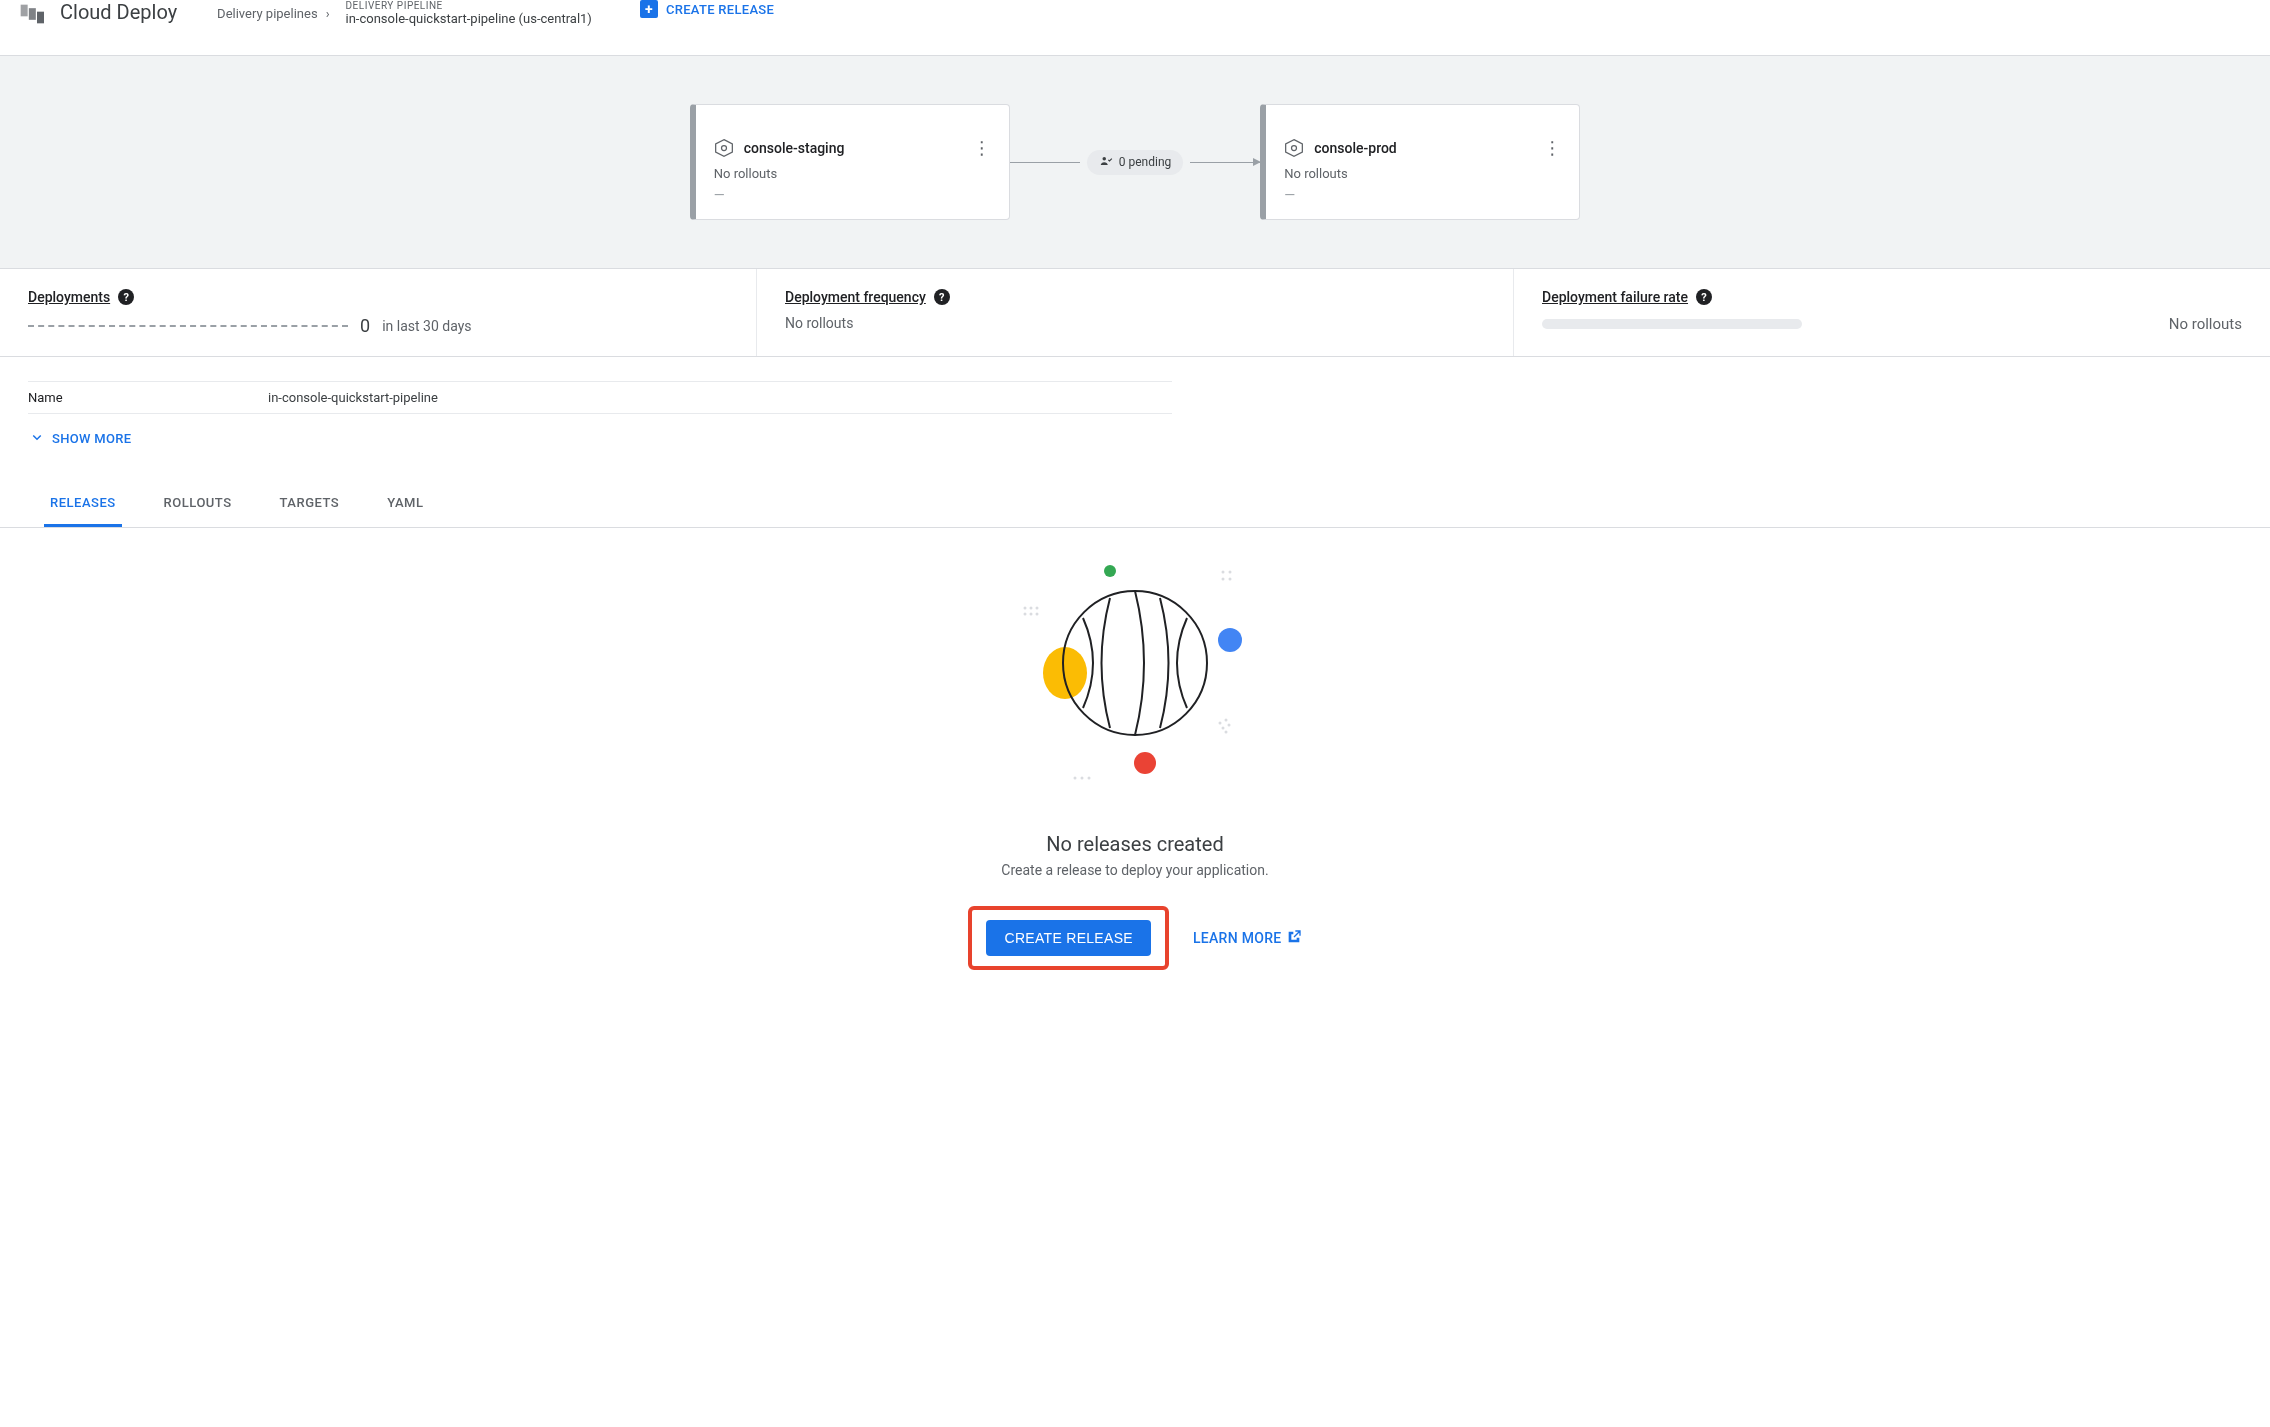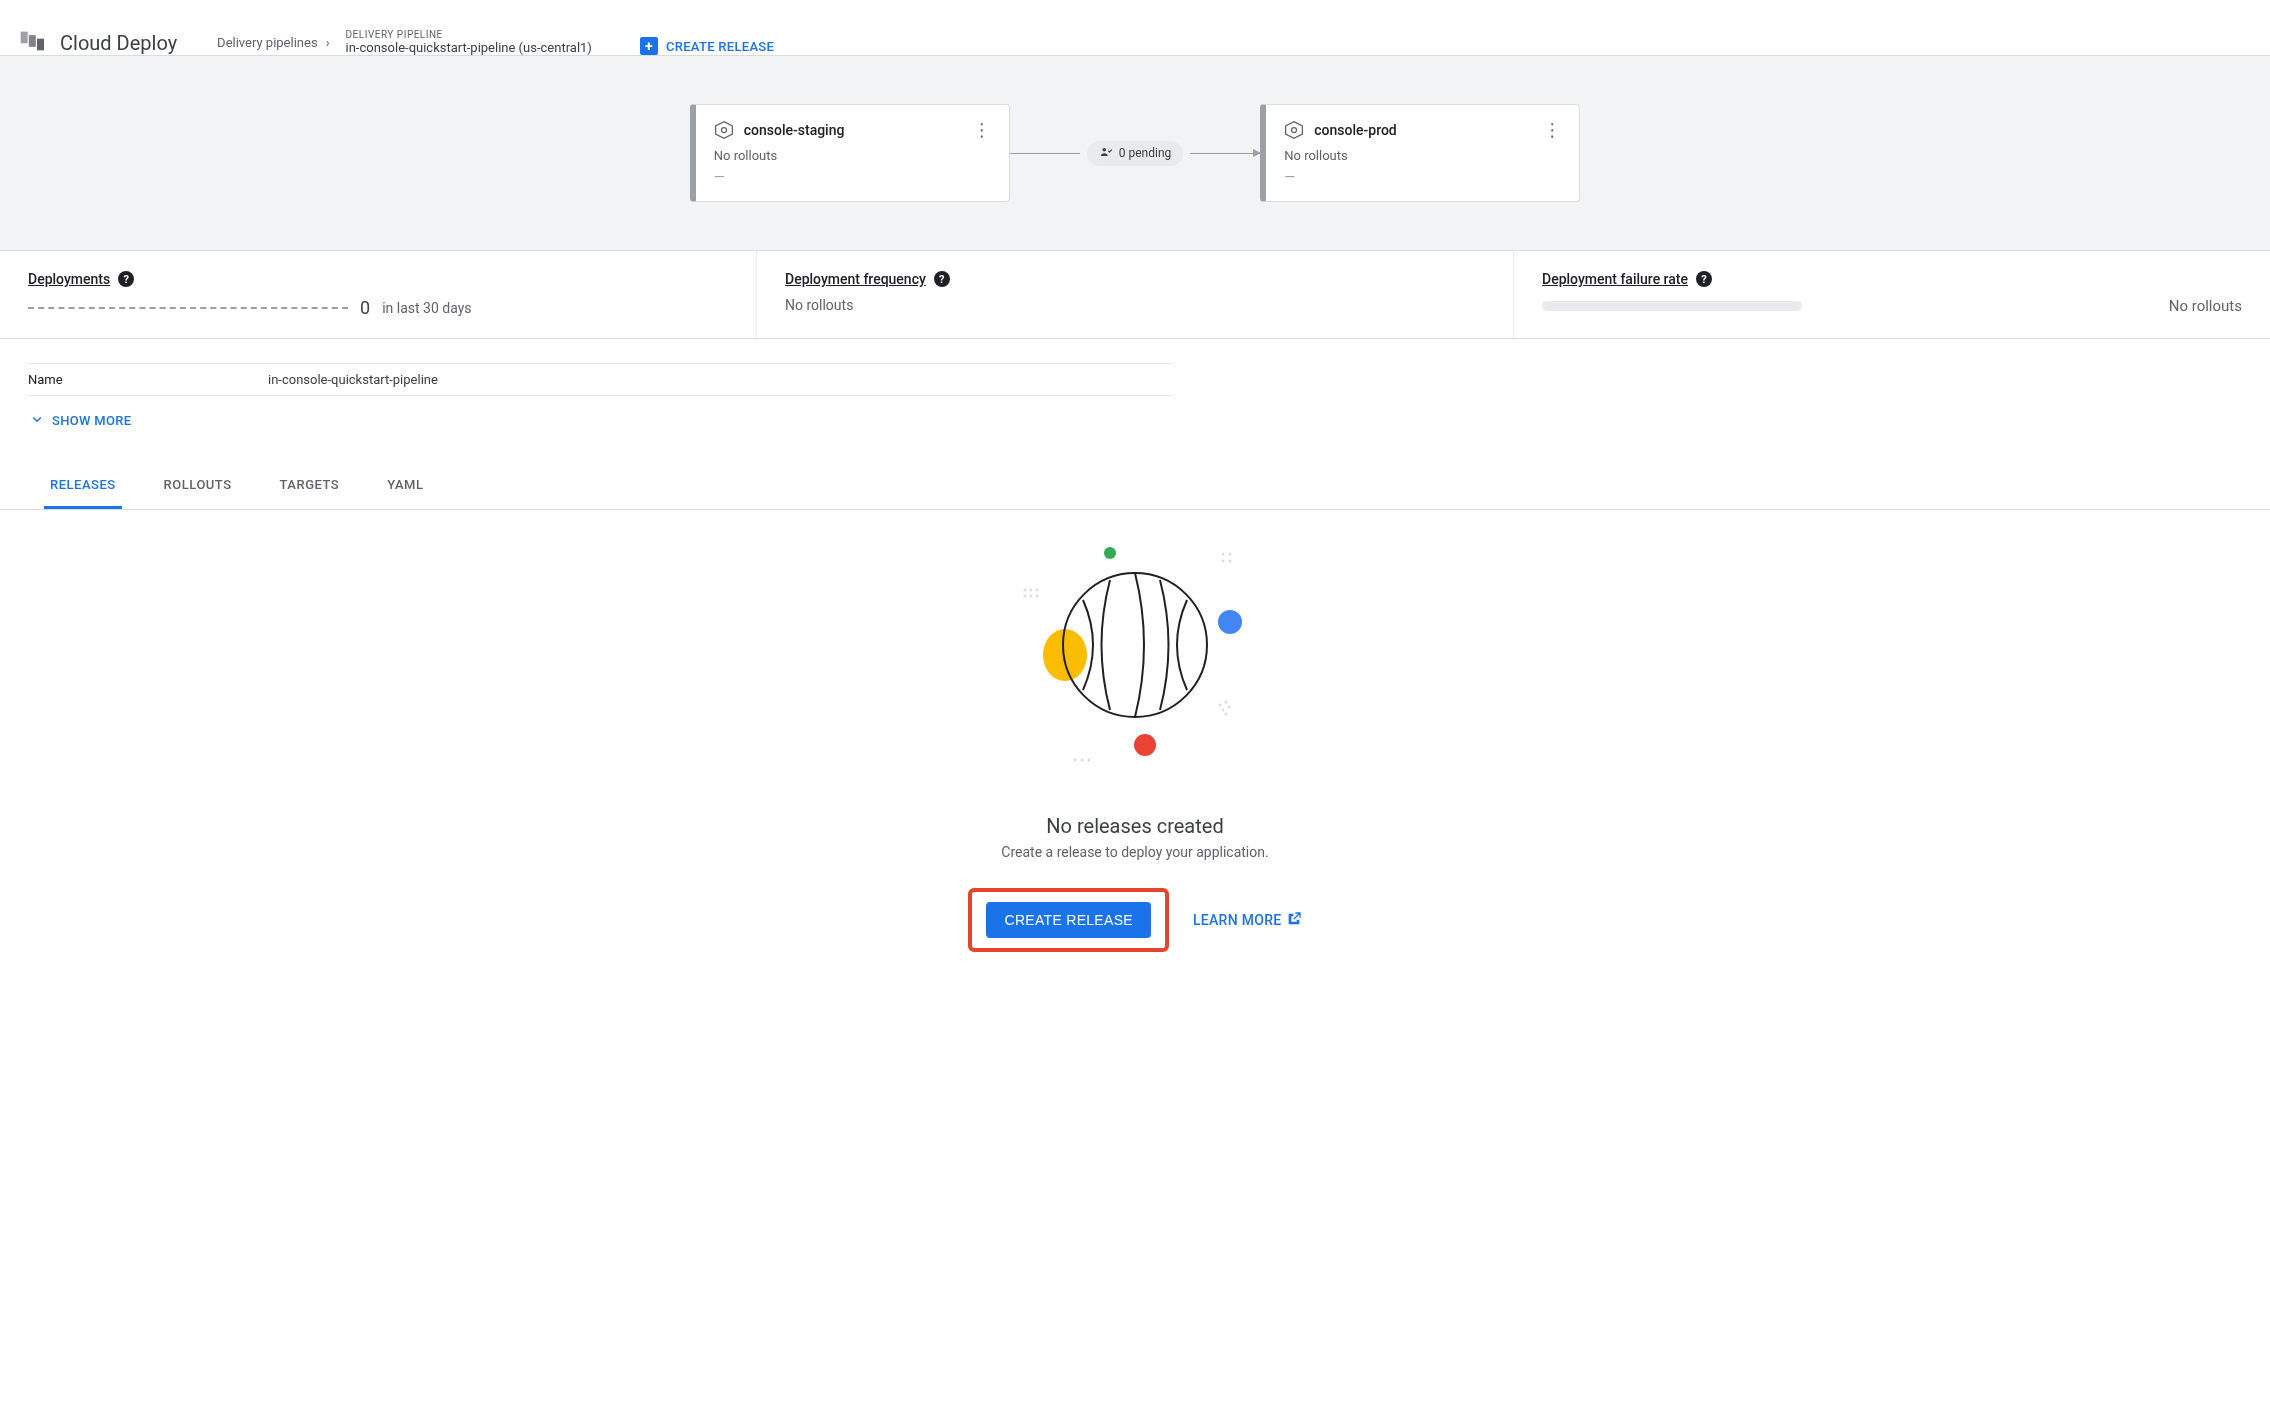--- a/index.html
+++ b/index.html
@@ -1,33 +1,33 @@
 <!DOCTYPE html>
 <html><head>
 <meta charset="utf-8">
 <style>
 * { box-sizing: border-box; margin: 0; padding: 0; }
 body { font-family: Roboto, "Helvetica Neue", Arial, sans-serif; font-size: 14px; color: #202124; background: #fff; }
 
 
-.header { display: flex; align-items: flex-end; height: 56px; padding: 0 16px; border-bottom: 1px solid #dadce0; }
+.header { display: flex; align-items: flex-start; height: 56px; padding: 0 16px; border-bottom: 1px solid #dadce0; }
 .product-logo { width: 28px; height: 28px; margin-right: 16px; display: flex; align-items: center; justify-content: center; }
 .product-title { font-size: 20px; font-weight: 400; color: #3c4043; margin-right: 40px; }
 .breadcrumb { display: flex; align-items: center; color: #5f6368; font-size: 13px; }
 .breadcrumb-link { color: #5f6368; cursor: pointer; }
 .breadcrumb-sep { margin: 0 8px; color: #5f6368; }
 .breadcrumb-current { display: flex; flex-direction: column; margin-left: 8px; }
 .breadcrumb-eyebrow { font-size: 10px; letter-spacing: 0.5px; color: #5f6368; text-transform: uppercase; }
 .breadcrumb-title { font-size: 13px; color: #3c4043; }
 .header-action { margin-left: 48px; display: flex; align-items: center; color: #1a73e8; font-weight: 500; font-size: 13px; cursor: pointer; letter-spacing: 0.3px; }
 .header-action .plus-icon { width: 18px; height: 18px; background: #1a73e8; color: #fff; display: inline-flex; align-items: center; justify-content: center; border-radius: 2px; margin-right: 8px; font-size: 14px; font-weight: bold; }
 
 
 .pipeline-viz { background: #f1f3f4; border-bottom: 1px solid #dadce0; padding: 48px 0; display: flex; justify-content: center; align-items: center; gap: 0; }
-.target-card { background: #fff; border: 1px solid #dadce0; border-radius: 4px; width: 320px; padding: 14px 18px 16px; position: relative; border-left: 6px solid #9aa0a6; }
+.target-card { background: #fff; border: 1px solid #dadce0; border-radius: 4px; width: 320px; padding: 32px 18px 16px; position: relative; border-left: 6px solid #9aa0a6; }
 .target-card-head { display: flex; align-items: center; justify-content: space-between; margin-bottom: 8px; }
 .target-card-title { display: flex; align-items: center; gap: 10px; font-weight: 500; font-size: 14px; color: #202124; }
 .target-icon { width: 20px; height: 20px; display: inline-flex; align-items: center; justify-content: center; }
 .more-icon { cursor: pointer; color: #5f6368; font-size: 18px; }
 .target-sub { color: #5f6368; font-size: 13px; margin-bottom: 6px; }
 .target-dash { color: #9aa0a6; font-size: 14px; }
 
 .connector { display: flex; align-items: center; margin: 0 0px; gap: 7px; }
 .connector-line { width: 70px; height: 1px; background: #9aa0a6; position: relative; }
 .connector-pill { background: #e8eaed; border-radius: 14px; padding: 4px 12px; font-size: 12px; color: #3c4043; display: flex; align-items: center; gap: 6px; }

